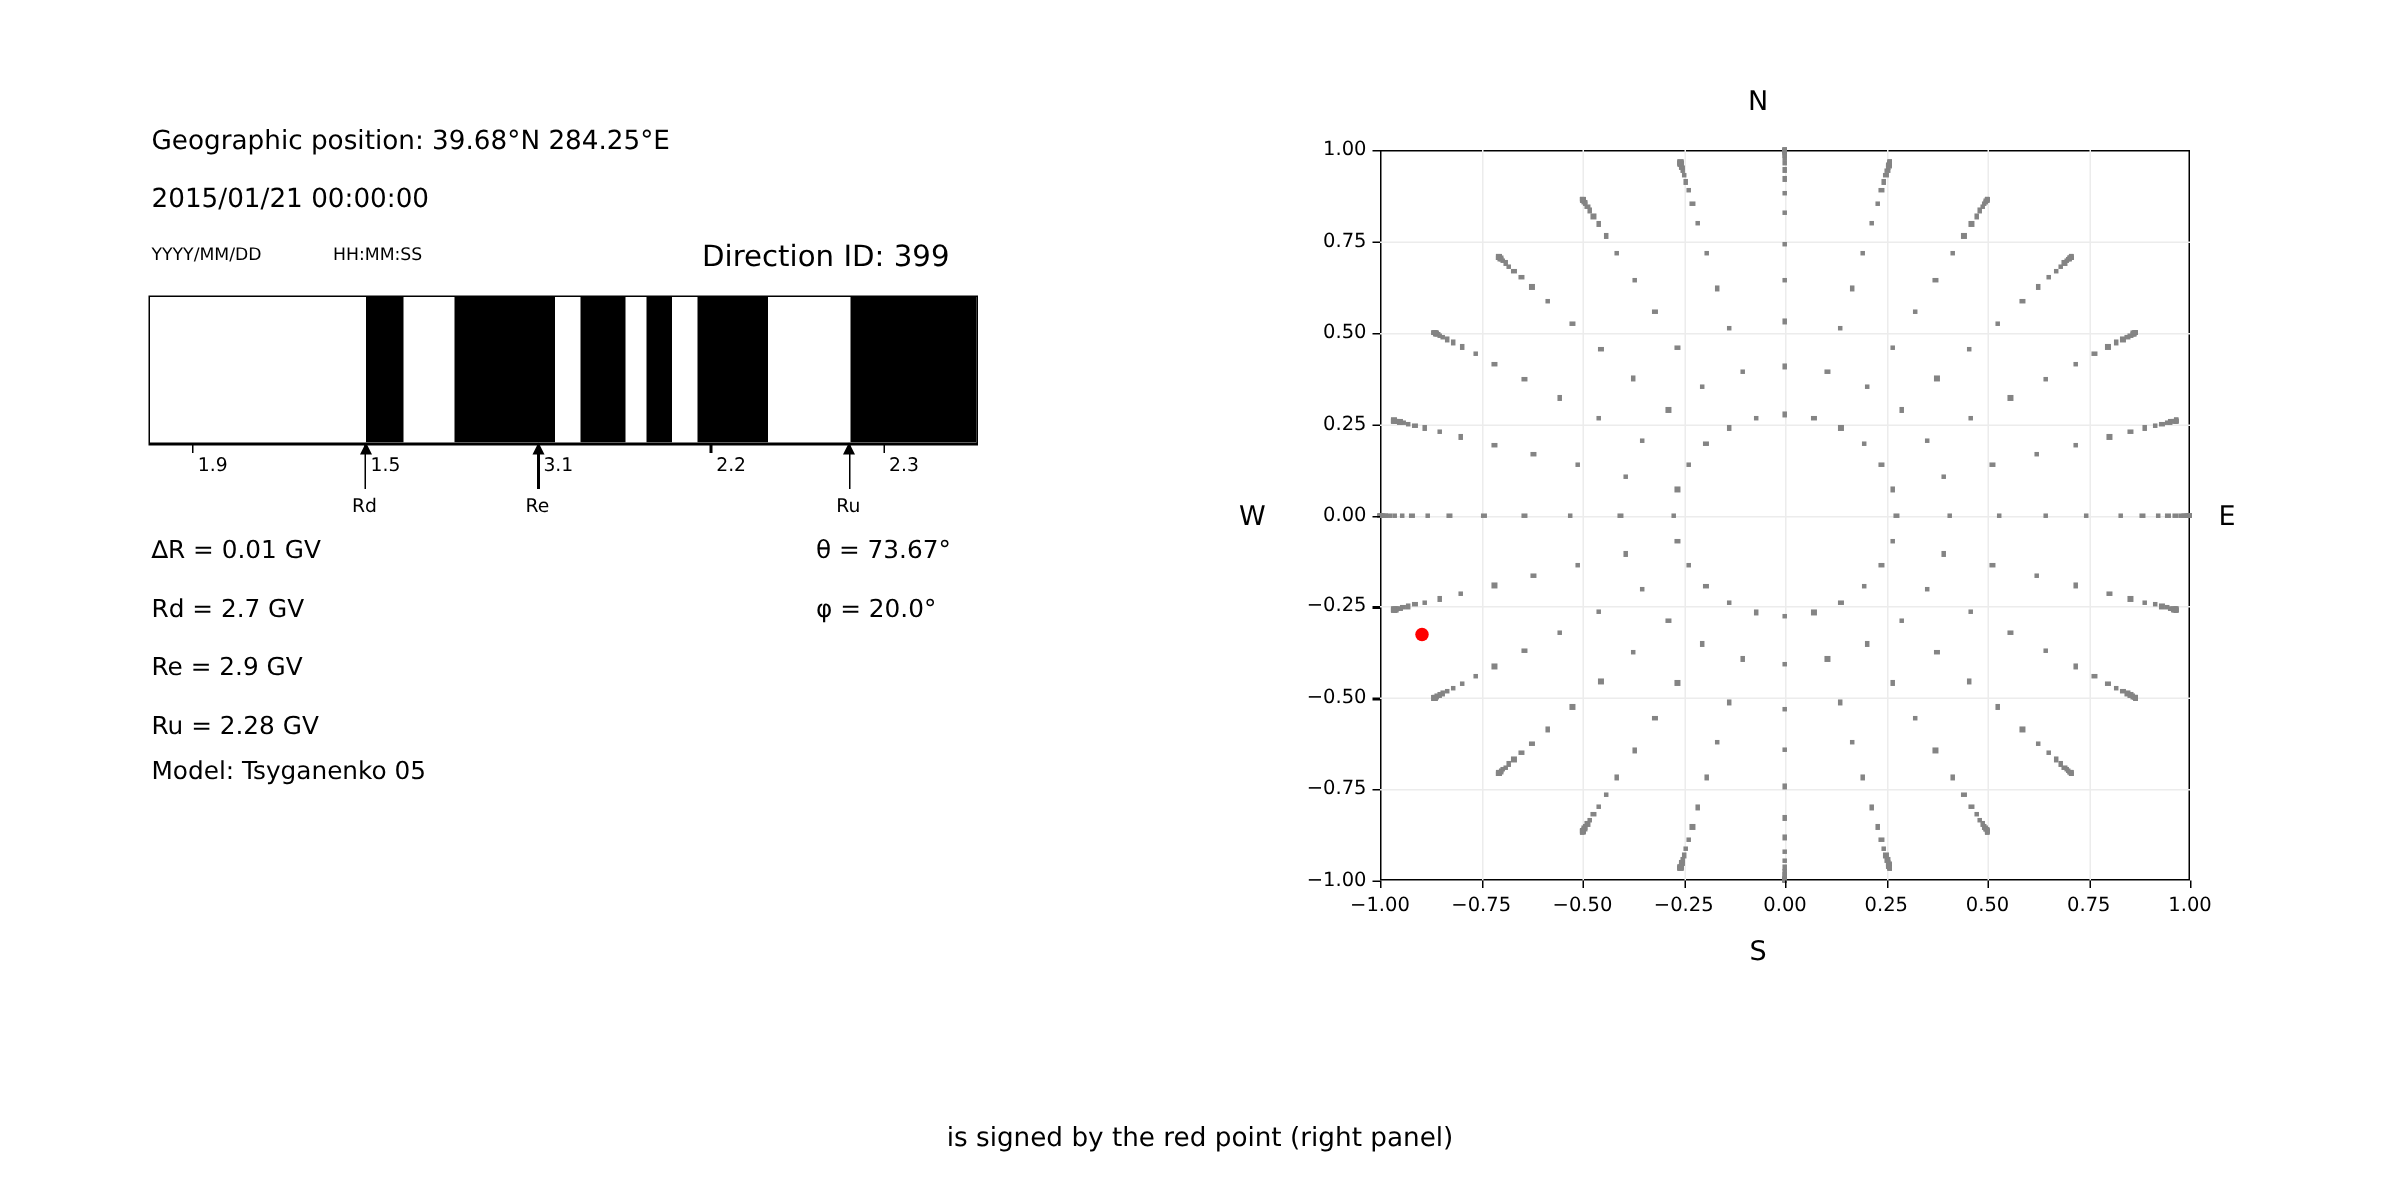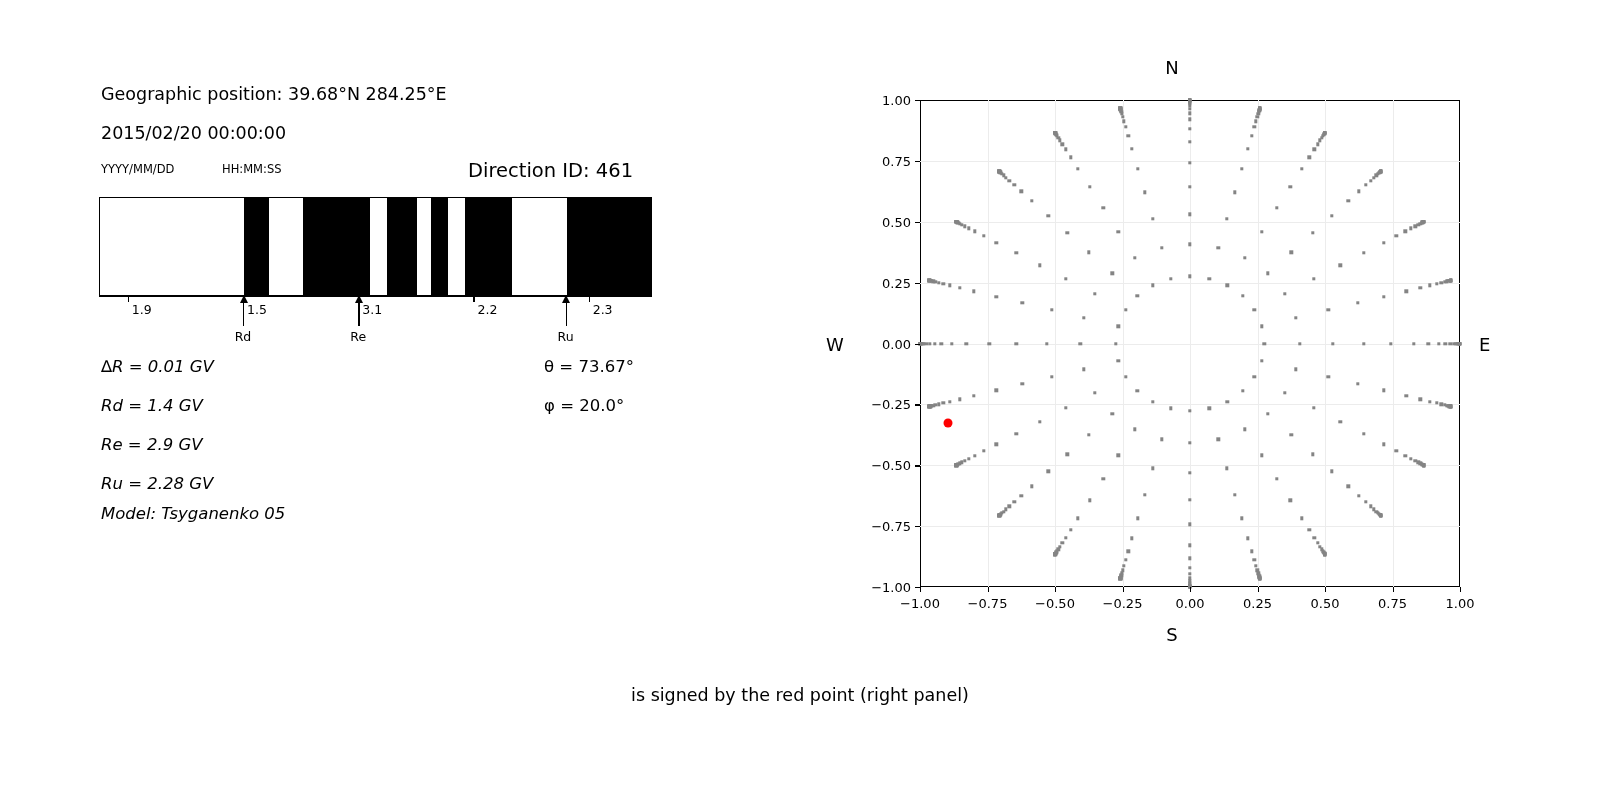--- a/index.html
+++ b/index.html
@@ -85,21 +85,21 @@
     transform: translateX(-50%);
   }
 
   
   .param {
     position: absolute;
     font-size: 16.5px;
     color: #000;
     white-space: nowrap;
   }
-  .param-left  { left: 101px; font-style: italic; }
+  .param-left  { left: 101px; }
   .param-right { left: 544px; }
 
   
   #polar-panel {
     position: absolute;
     left: 920px; top: 100px;
     width: 540px; height: 487px;
   }
   #polar-frame {
     position: absolute;
@@ -164,42 +164,42 @@
 
   
   .caption-line {
     position: absolute;
     left: 0; width: 1600px;
     text-align: center;
     font-size: 17.5px;
     color: #000;
   }
   #caption-1 { top: 688px; }
-  #caption-2 { top: 685px; }
+  #caption-2 { top: 749px; }
   #attribution {
     position: absolute;
     left: 0; width: 1600px;
     text-align: center;
     top: 757px;
     font-size: 10.5px;
     color: #000;
   }
 </style>
 </head>
 <body>
 
 <div id="root">
 
   <div id="left-panel">
 
     <div class="abs" id="geo-position">Geographic position: 39.68°N 284.25°E</div>
-    <div class="abs" id="datetime-value">2015/02/20 00:00:00</div>
+    <div class="abs" id="datetime-value">2015/01/21 00:00:00</div>
     <div class="abs" id="date-format">YYYY/MM/DD</div>
     <div class="abs" id="time-format">HH:MM:SS</div>
-    <div class="abs" id="direction-id">Direction ID: 461</div>
+    <div class="abs" id="direction-id">Direction ID: 399</div>
 
     <div id="penumbra-bar">
         <div class="band" style="left: 144.01px; width: 25.3458px;"></div>
         <div class="band" style="left: 202.767px; width: 66.8208px;"></div>
         <div class="band" style="left: 286.869px; width: 29.9542px;"></div>
         <div class="band" style="left: 330.648px; width: 17.2812px;"></div>
         <div class="band" style="left: 365.21px; width: 47.2354px;"></div>
         <div class="band" style="left: 466.594px; width: 86.4062px;"></div>
       </div>
     <div id="penumbra-axis"></div>
@@ -219,21 +219,21 @@
         <div class="marker-arrow" style="left: 243.01px;"></div>
         <div class="marker-label" style="left: 243.01px;">Rd</div>
         <div class="marker-arrow" style="left: 358.219px;"></div>
         <div class="marker-label" style="left: 358.219px;">Re</div>
         <div class="marker-arrow" style="left: 565.594px;"></div>
         <div class="marker-label" style="left: 565.594px;">Ru</div>
       </div>
 
     <div id="param-list">
         <div class="param param-left" style="top: 357px;">∆R = 0.01 GV</div>
-        <div class="param param-left" style="top: 396px;">Rd = 1.4 GV</div>
+        <div class="param param-left" style="top: 396px;">Rd = 2.7 GV</div>
         <div class="param param-left" style="top: 435px;">Re = 2.9 GV</div>
         <div class="param param-left" style="top: 474px;">Ru = 2.28 GV</div>
         <div class="param param-left" style="top: 504px;">Model: Tsyganenko 05</div>
         <div class="param param-right" style="top: 357px;">θ = 73.67°</div>
         <div class="param param-right" style="top: 396px;">φ = 20.0°</div>
       </div>
   </div>
 
   <div id="polar-panel">
     <div id="polar-frame"></div>

